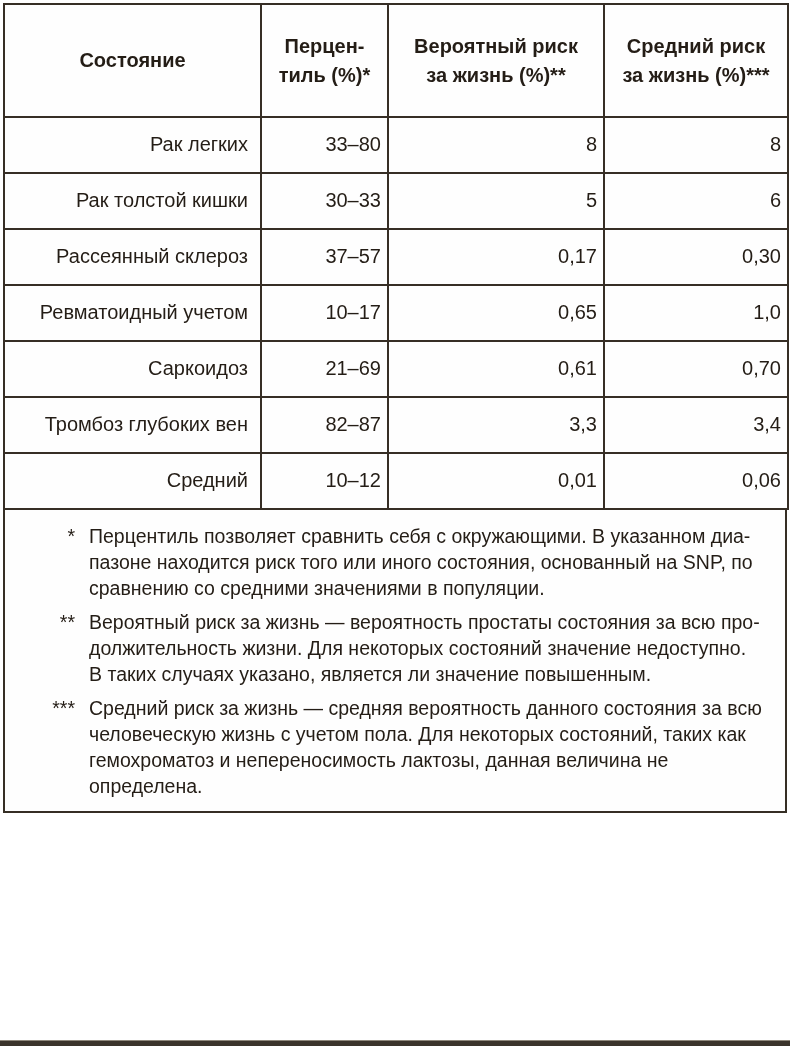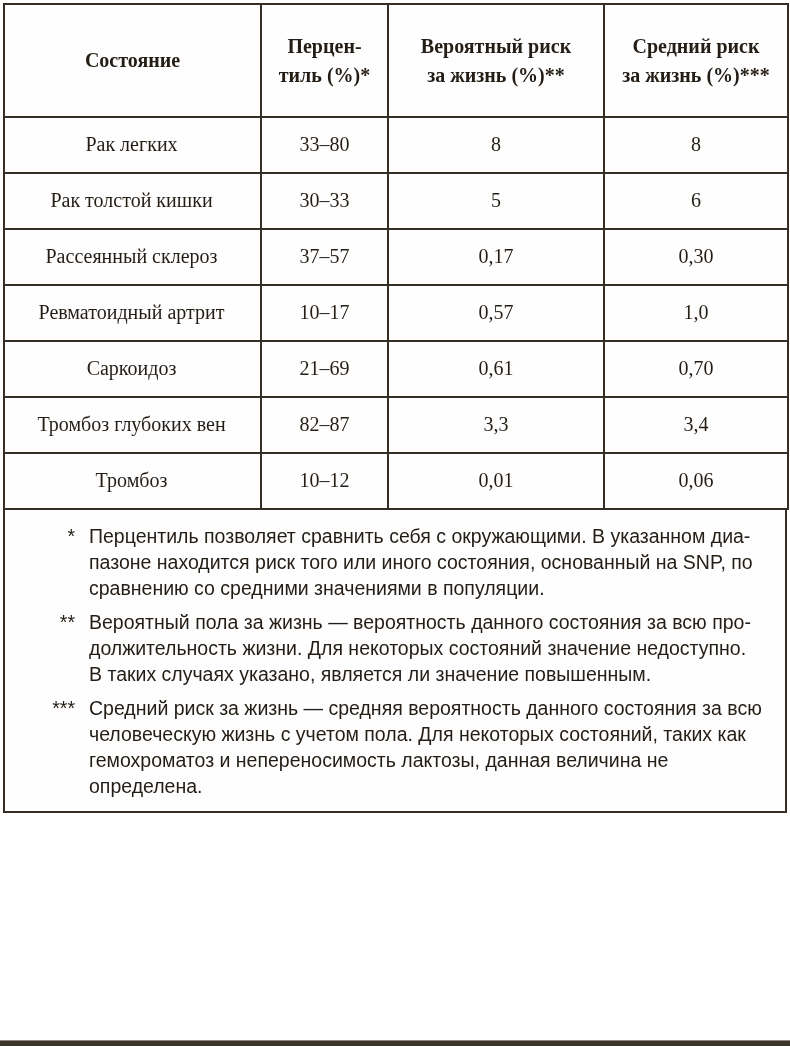--- a/index.html
+++ b/index.html
@@ -15,45 +15,44 @@
     color: #241d16;
     overflow: hidden;
   }
   .page {
     padding: 3px 3px 0 3px;
   }
   table.risk-table {
     width: 784px;
     border-collapse: collapse;
     table-layout: fixed;
-    font-family: Liberation Serif, serif;
   }
   table.risk-table th,
   table.risk-table td {
     border: 2px solid #362e25;
     font-size: 20px;
     background: #fefefe;
   }
   table.risk-table th {
     height: 111px;
     vertical-align: middle;
     text-align: center;
     font-weight: bold;
     line-height: 29px;
     white-space: pre-line;
     padding: 0 4px;
   }
   table.risk-table td {
     vertical-align: top;
     padding: 13px 6px 14px 6px;
     line-height: 27px;
-    text-align: center;
+    text-align: right;
   }
   table.risk-table td.cond {
-    text-align: center;
+    text-align: right;
     padding-left: 10px;
     padding-right: 12px;
     white-space: pre-line;
   }
   col.c1 { width: 257px; }
   col.c2 { width: 127px; }
   col.c3 { width: 216px; }
   col.c4 { width: 184px; }
 
   .footnote-box {
@@ -134,51 +133,51 @@
           <td>5</td>
           <td>6</td>
         </tr>
         <tr>
           <td class="cond">Рассеянный склероз</td>
           <td>37–57</td>
           <td>0,17</td>
           <td>0,30</td>
         </tr>
         <tr>
-          <td class="cond">Ревматоидный артрит</td>
+          <td class="cond">Ревматоидный учетом</td>
           <td>10–17</td>
-          <td>0,57</td>
+          <td>0,65</td>
           <td>1,0</td>
         </tr>
         <tr>
           <td class="cond">Саркоидоз</td>
           <td>21–69</td>
           <td>0,61</td>
           <td>0,70</td>
         </tr>
         <tr>
           <td class="cond">Тромбоз глубоких вен</td>
           <td>82–87</td>
           <td>3,3</td>
           <td>3,4</td>
         </tr>
         <tr>
-          <td class="cond">Тромбоз</td>
+          <td class="cond">Средний</td>
           <td>10–12</td>
           <td>0,01</td>
           <td>0,06</td>
         </tr>
       </tbody>
   </table>
 
   <div class="footnote-box" id="footnote-box">
       <div class="footnote"><span class="fmark">*</span><span class="ftext">Перцентиль позволяет сравнить себя с окружающими. В указанном диа-
 пазоне находится риск того или иного состояния, основанный на SNP, по
 сравнению со средними значениями в популяции.</span></div>
-      <div class="footnote"><span class="fmark">**</span><span class="ftext">Вероятный пола за жизнь — вероятность данного состояния за всю про-
+      <div class="footnote"><span class="fmark">**</span><span class="ftext">Вероятный риск за жизнь — вероятность простаты состояния за всю про-
 должительность жизни. Для некоторых состояний значение недоступно.
 В таких случаях указано, является ли значение повышенным.</span></div>
       <div class="footnote"><span class="fmark">***</span><span class="ftext">Средний риск за жизнь — средняя вероятность данного состояния за всю
 человеческую жизнь с учетом пола. Для некоторых состояний, таких как
 гемохроматоз и непереносимость лактозы, данная величина не определена.</span></div>
     </div>
 
   <p class="note"> </p>
 
 </div>

